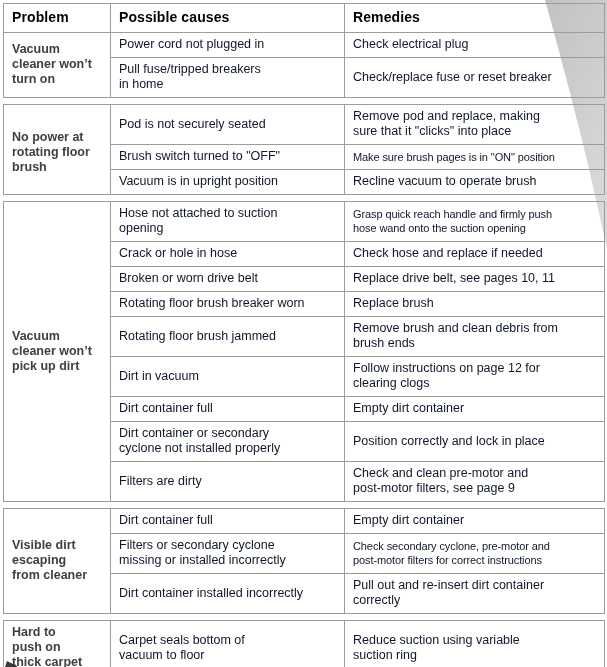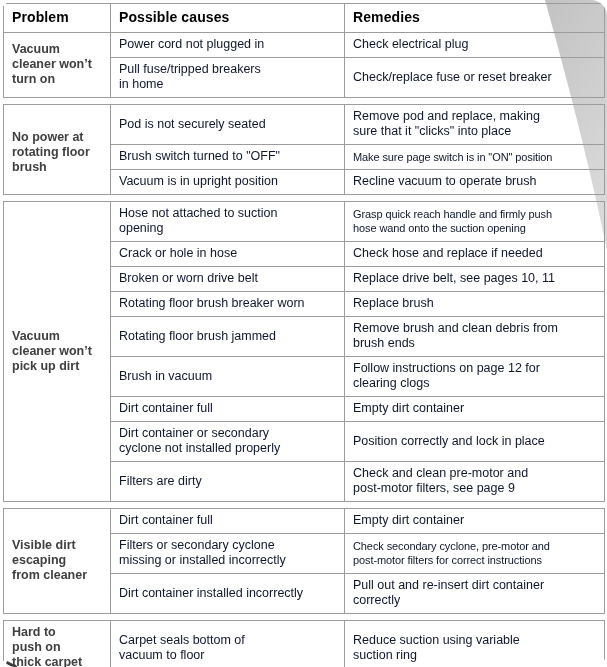--- a/index.html
+++ b/index.html
@@ -5,21 +5,20 @@
   html, body {
     margin: 0; padding: 0;
     background: #ffffff;
   }
   .page {
     position: relative;
     width: 607px; height: 667px;
     background: #ffffff;
     overflow: hidden;
     font-family: "Liberation Sans", sans-serif;
-    border-radius: 16px;
   }
   .wedge {
     position: absolute;
     top: 0; right: 0;
     width: 64px; height: 252px;
     z-index: 0;
   }
   .corner-mark {
     position: absolute;
     left: 5px; top: 661px;
@@ -138,21 +137,21 @@
         <tr>
           <td class="problem top" rowspan="3">No power at
 rotating floor
 brush</td>
           <td class="cause">Pod is not securely seated</td>
           <td class="remedy">Remove pod and replace, making
 sure that it "clicks" into place</td>
         </tr>
         <tr>
           <td class="cause">Brush switch turned to "OFF"</td>
-          <td class="remedy sm">Make sure page switch is in "ON" position</td>
+          <td class="remedy sm">Make sure brush pages is in "ON" position</td>
         </tr>
         <tr>
           <td class="cause">Vacuum is in upright position</td>
           <td class="remedy">Recline vacuum to operate brush</td>
         </tr>
       </tbody>
     </table>
 
     <table class="section">
       <colgroup>
@@ -181,21 +180,21 @@
         <tr>
           <td class="cause">Rotating floor brush breaker worn</td>
           <td class="remedy">Replace brush</td>
         </tr>
         <tr>
           <td class="cause">Rotating floor brush jammed</td>
           <td class="remedy">Remove brush and clean debris from
 brush ends</td>
         </tr>
         <tr>
-          <td class="cause">Brush in vacuum</td>
+          <td class="cause">Dirt in vacuum</td>
           <td class="remedy">Follow instructions on page 12 for
 clearing clogs</td>
         </tr>
         <tr>
           <td class="cause">Dirt container full</td>
           <td class="remedy">Empty dirt container</td>
         </tr>
         <tr>
           <td class="cause">Dirt container or secondary
 cyclone not installed properly</td>

